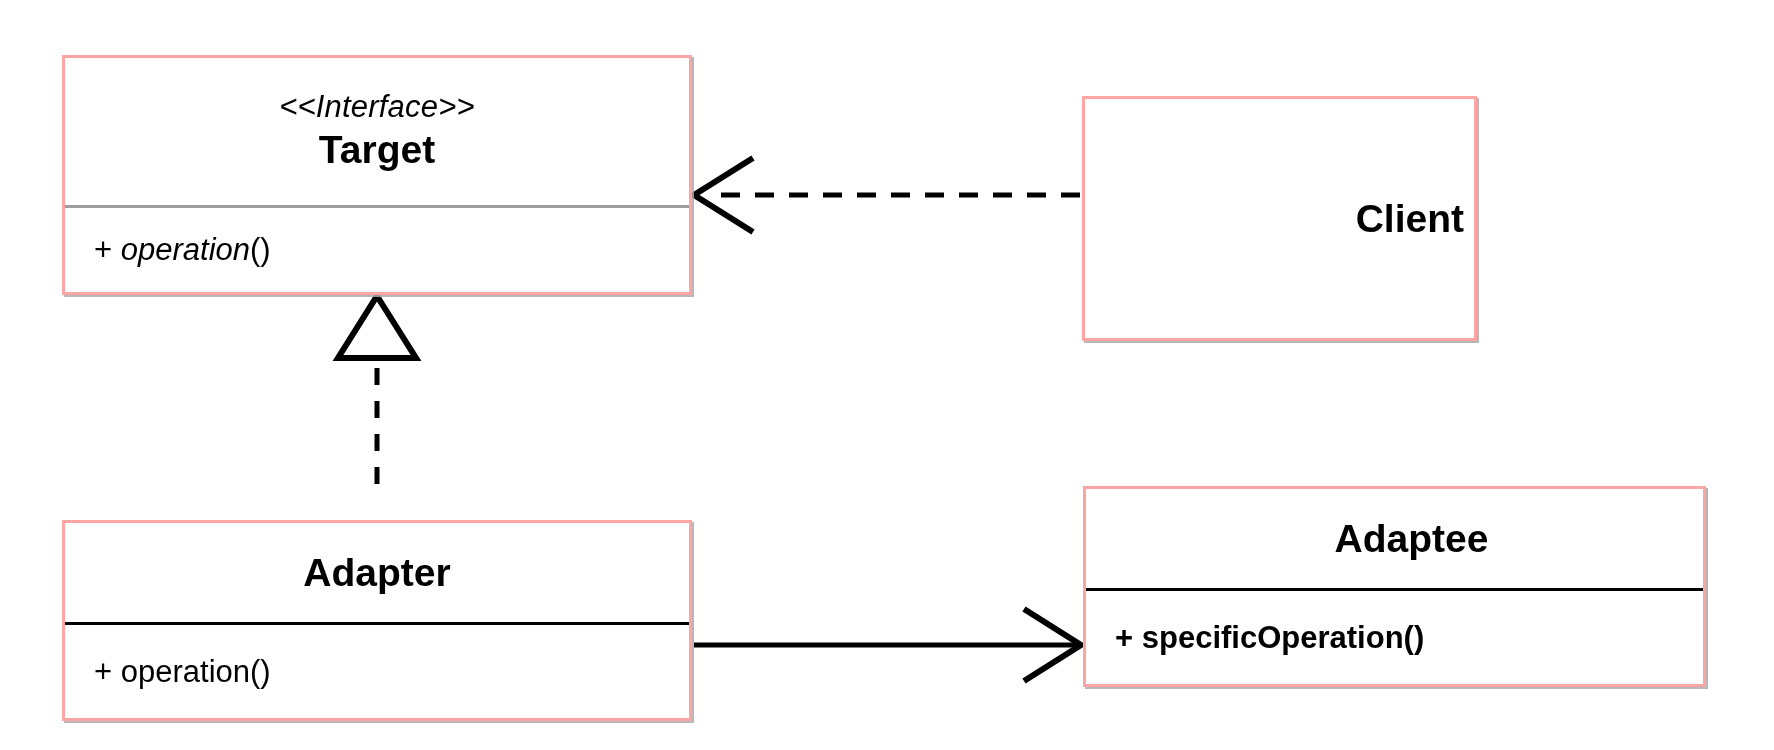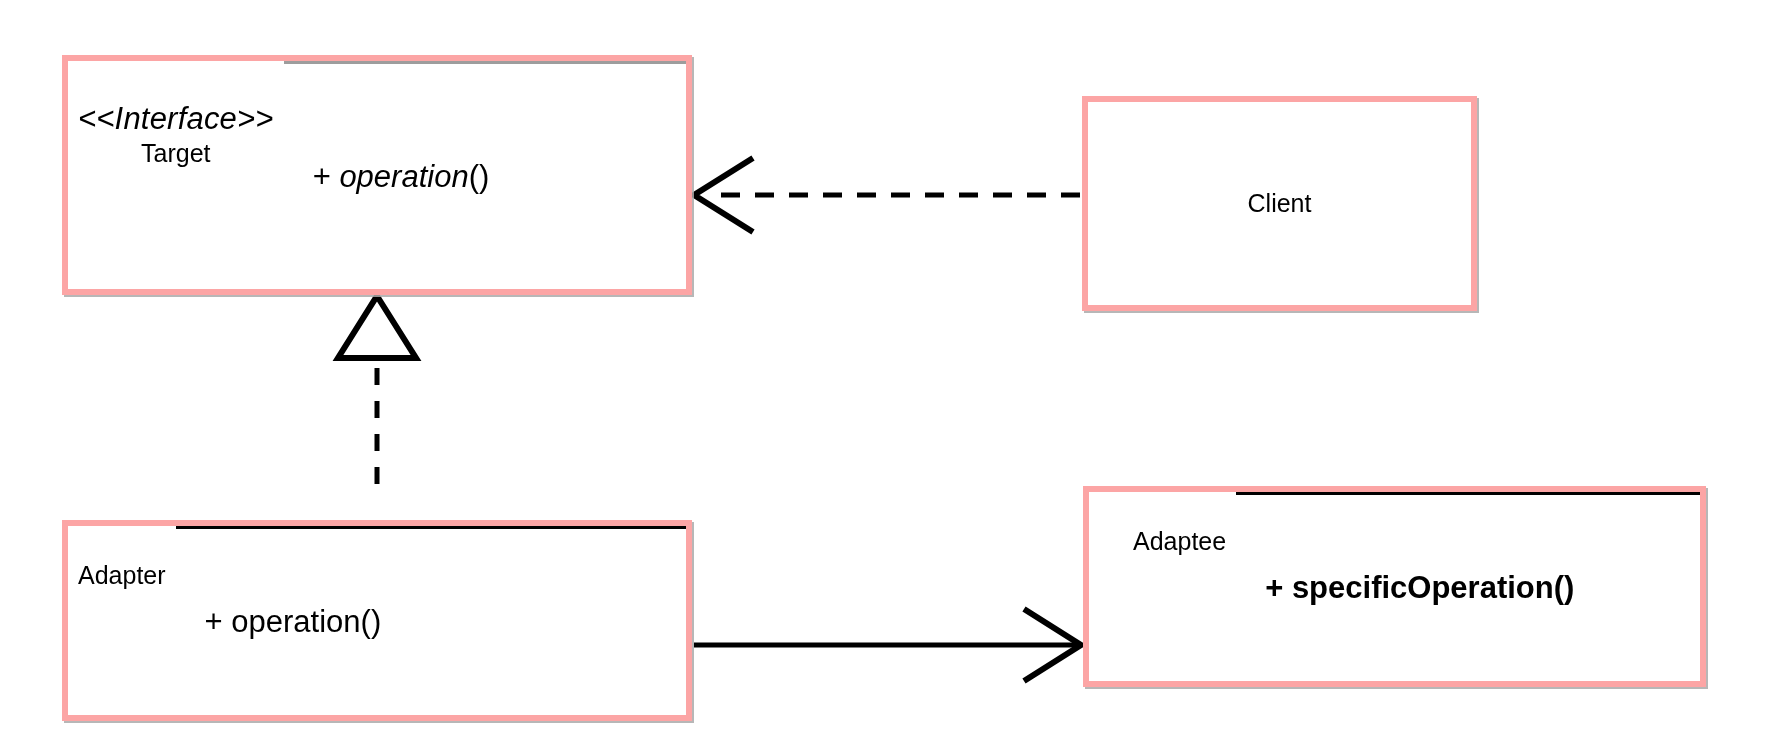--- a/index.html
+++ b/index.html
@@ -17,24 +17,24 @@
     overflow: hidden;
     font-family: "Liberation Sans", sans-serif;
     -webkit-font-smoothing: antialiased;
   }
 
   
   .uml-box {
     position: absolute;
     box-sizing: border-box;
     background: #ffffff;
-    border: 6px solid #fca5a5;
+    border: 3px solid #fca5a5;
     box-shadow: 2px 2px 0 0 rgba(170, 170, 170, 0.85);
     display: flex;
-    flex-direction: row;
+    flex-direction: column;
   }
 
   
   .compartment-name {
     box-sizing: border-box;
     display: flex;
     flex-direction: column;
     align-items: center;
     justify-content: center;
     text-align: center;
@@ -61,22 +61,22 @@
   .stereotype {
     font-style: italic;
     font-weight: normal;
     font-size: 31px;
     line-height: 1.18;
     color: #000000;
     letter-spacing: 0.2px;
   }
 
   .class-name {
-    font-weight: normal;
-    font-size: 25px;
+    font-weight: bold;
+    font-size: 39px;
     line-height: 1.22;
     color: #000000;
   }
 
   .op-line {
     font-size: 31px;
     line-height: 1.2;
     color: #000000;
     white-space: nowrap;
   }
@@ -125,21 +125,21 @@
   <div class="uml-box" style="left:62px; top:55px; width:630px; height:240px;">
     <div class="compartment-name" style="height:147px;">
       <div class="stereotype">&lt;&lt;Interface&gt;&gt;</div>
       <div class="class-name">Target</div>
     </div>
     <div class="compartment-ops divider-gray" style="flex:1;">
       <div class="op-line"><span>+</span><span>&nbsp;</span><span class="op-abstract-name">operation</span><span>()</span></div>
     </div>
   </div>
 
-  <div class="uml-box" style="left:1082px; top:96px; width:395px; height:215px;">
+  <div class="uml-box" style="left:1082px; top:96px; width:395px; height:245px;align-items:flex-end;">
     <div class="compartment-name" style="flex:1;">
       <div class="class-name">Client</div>
     </div>
   </div>
 
   <div class="uml-box" style="left:62px; top:486px; width:630px; height:201px;margin-top:34px;">
     <div class="compartment-name" style="height:99px;">
       <div class="class-name">Adapter</div>
     </div>
     <div class="compartment-ops divider-black" style="flex:1;">

